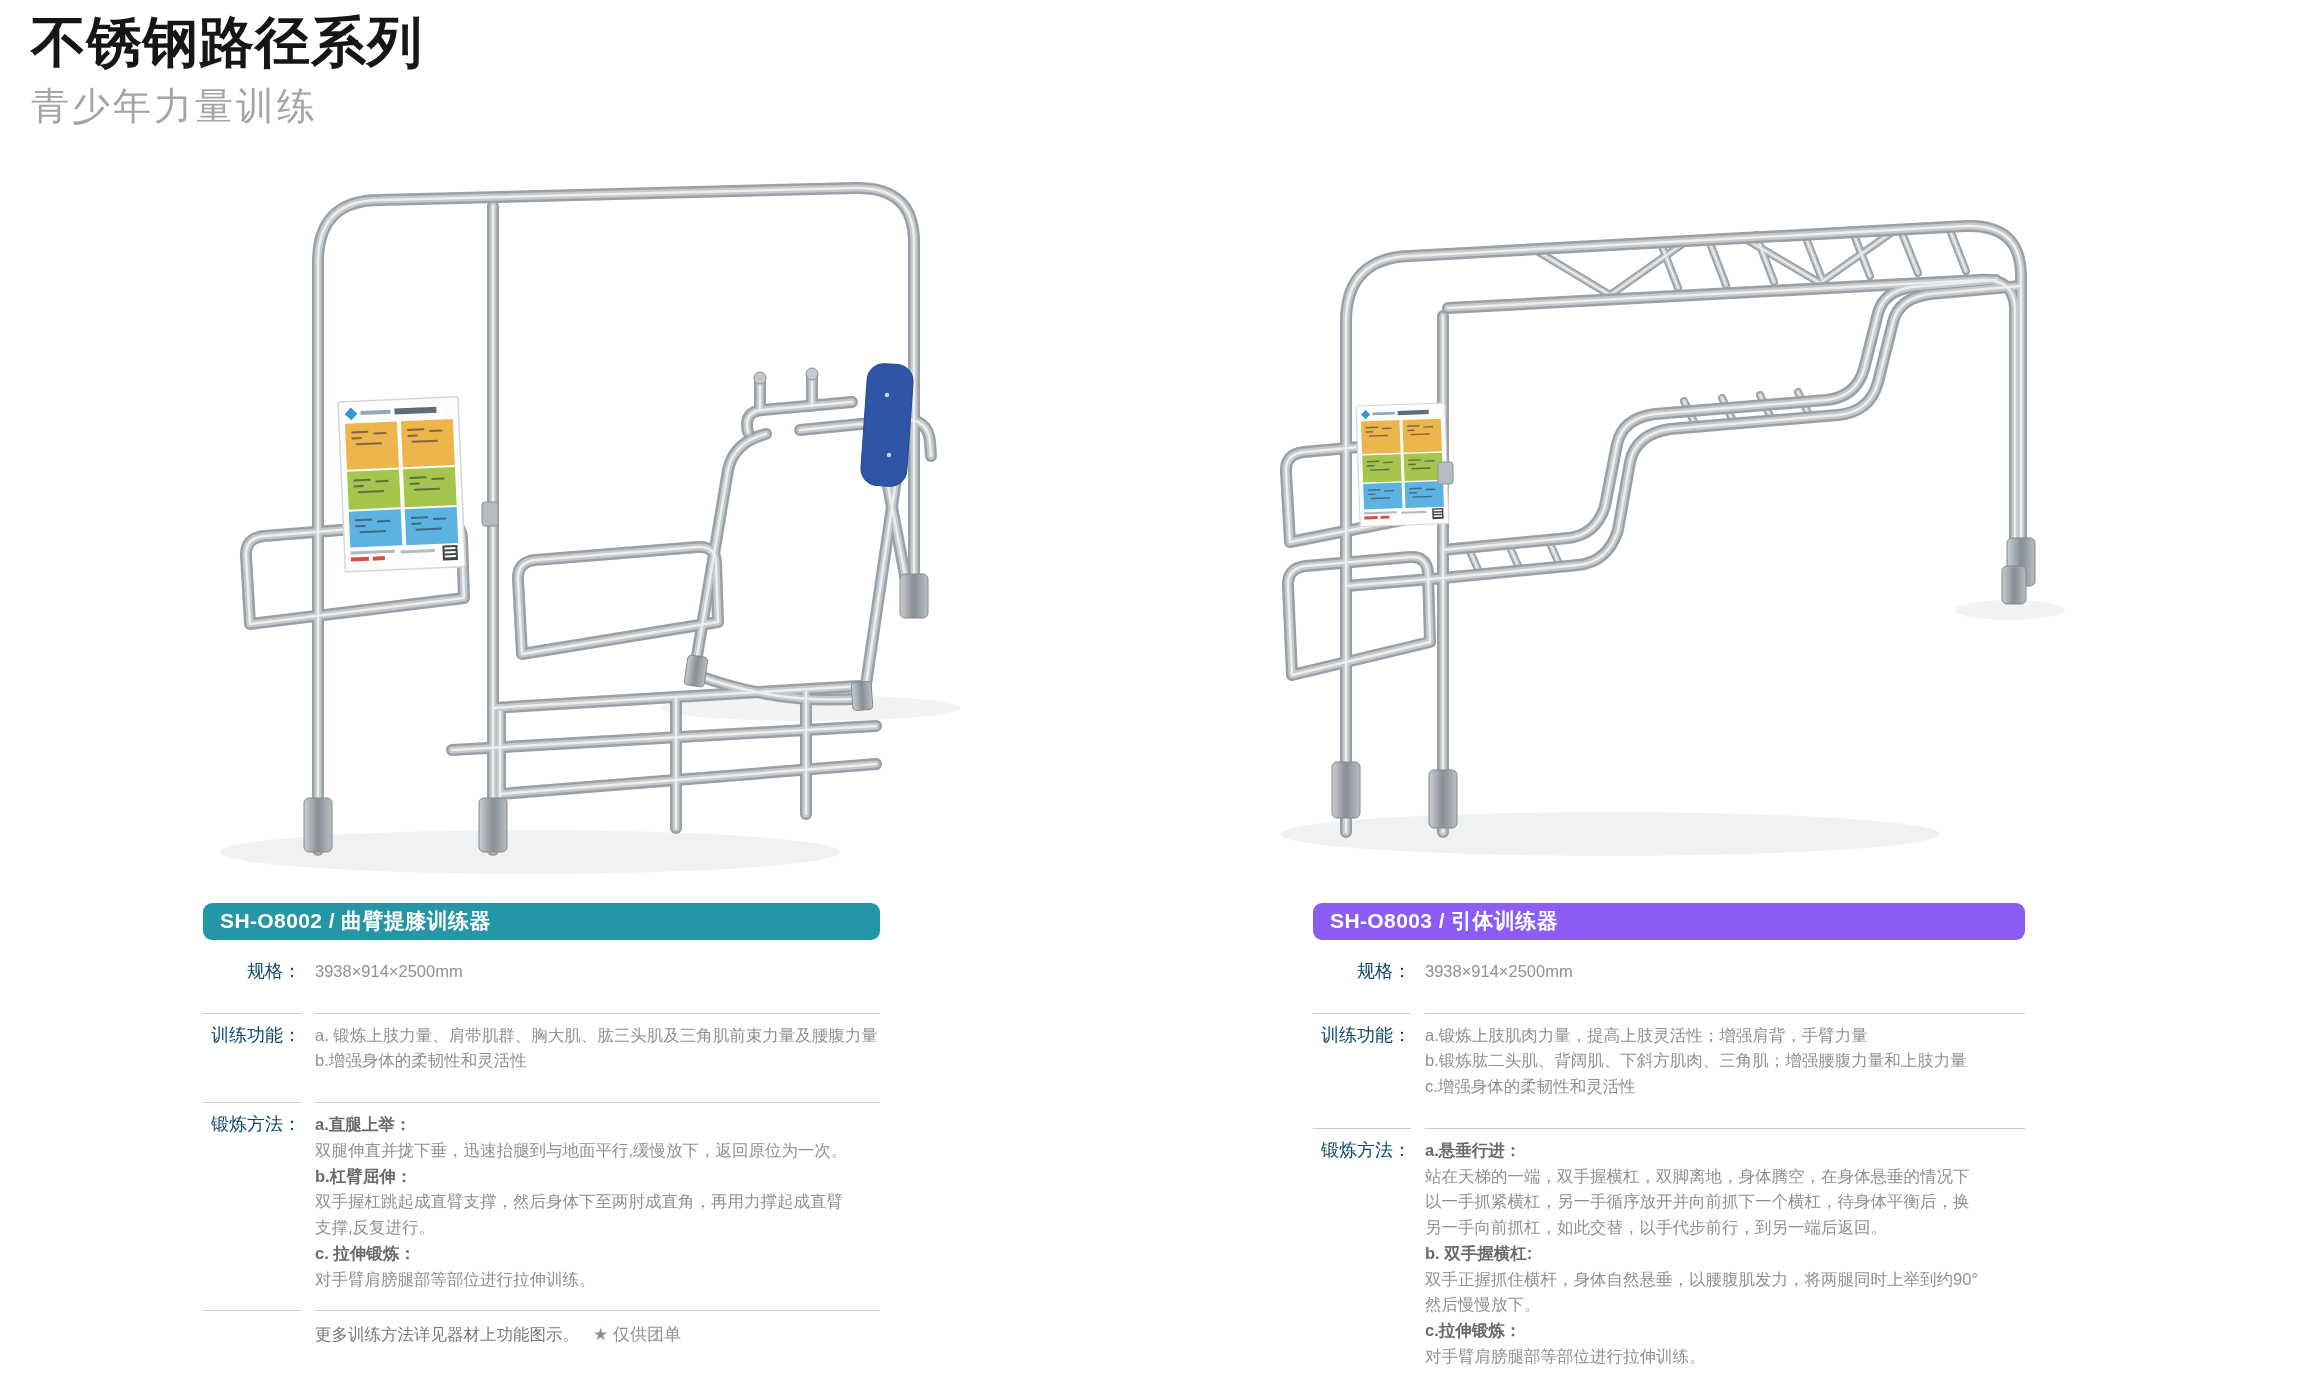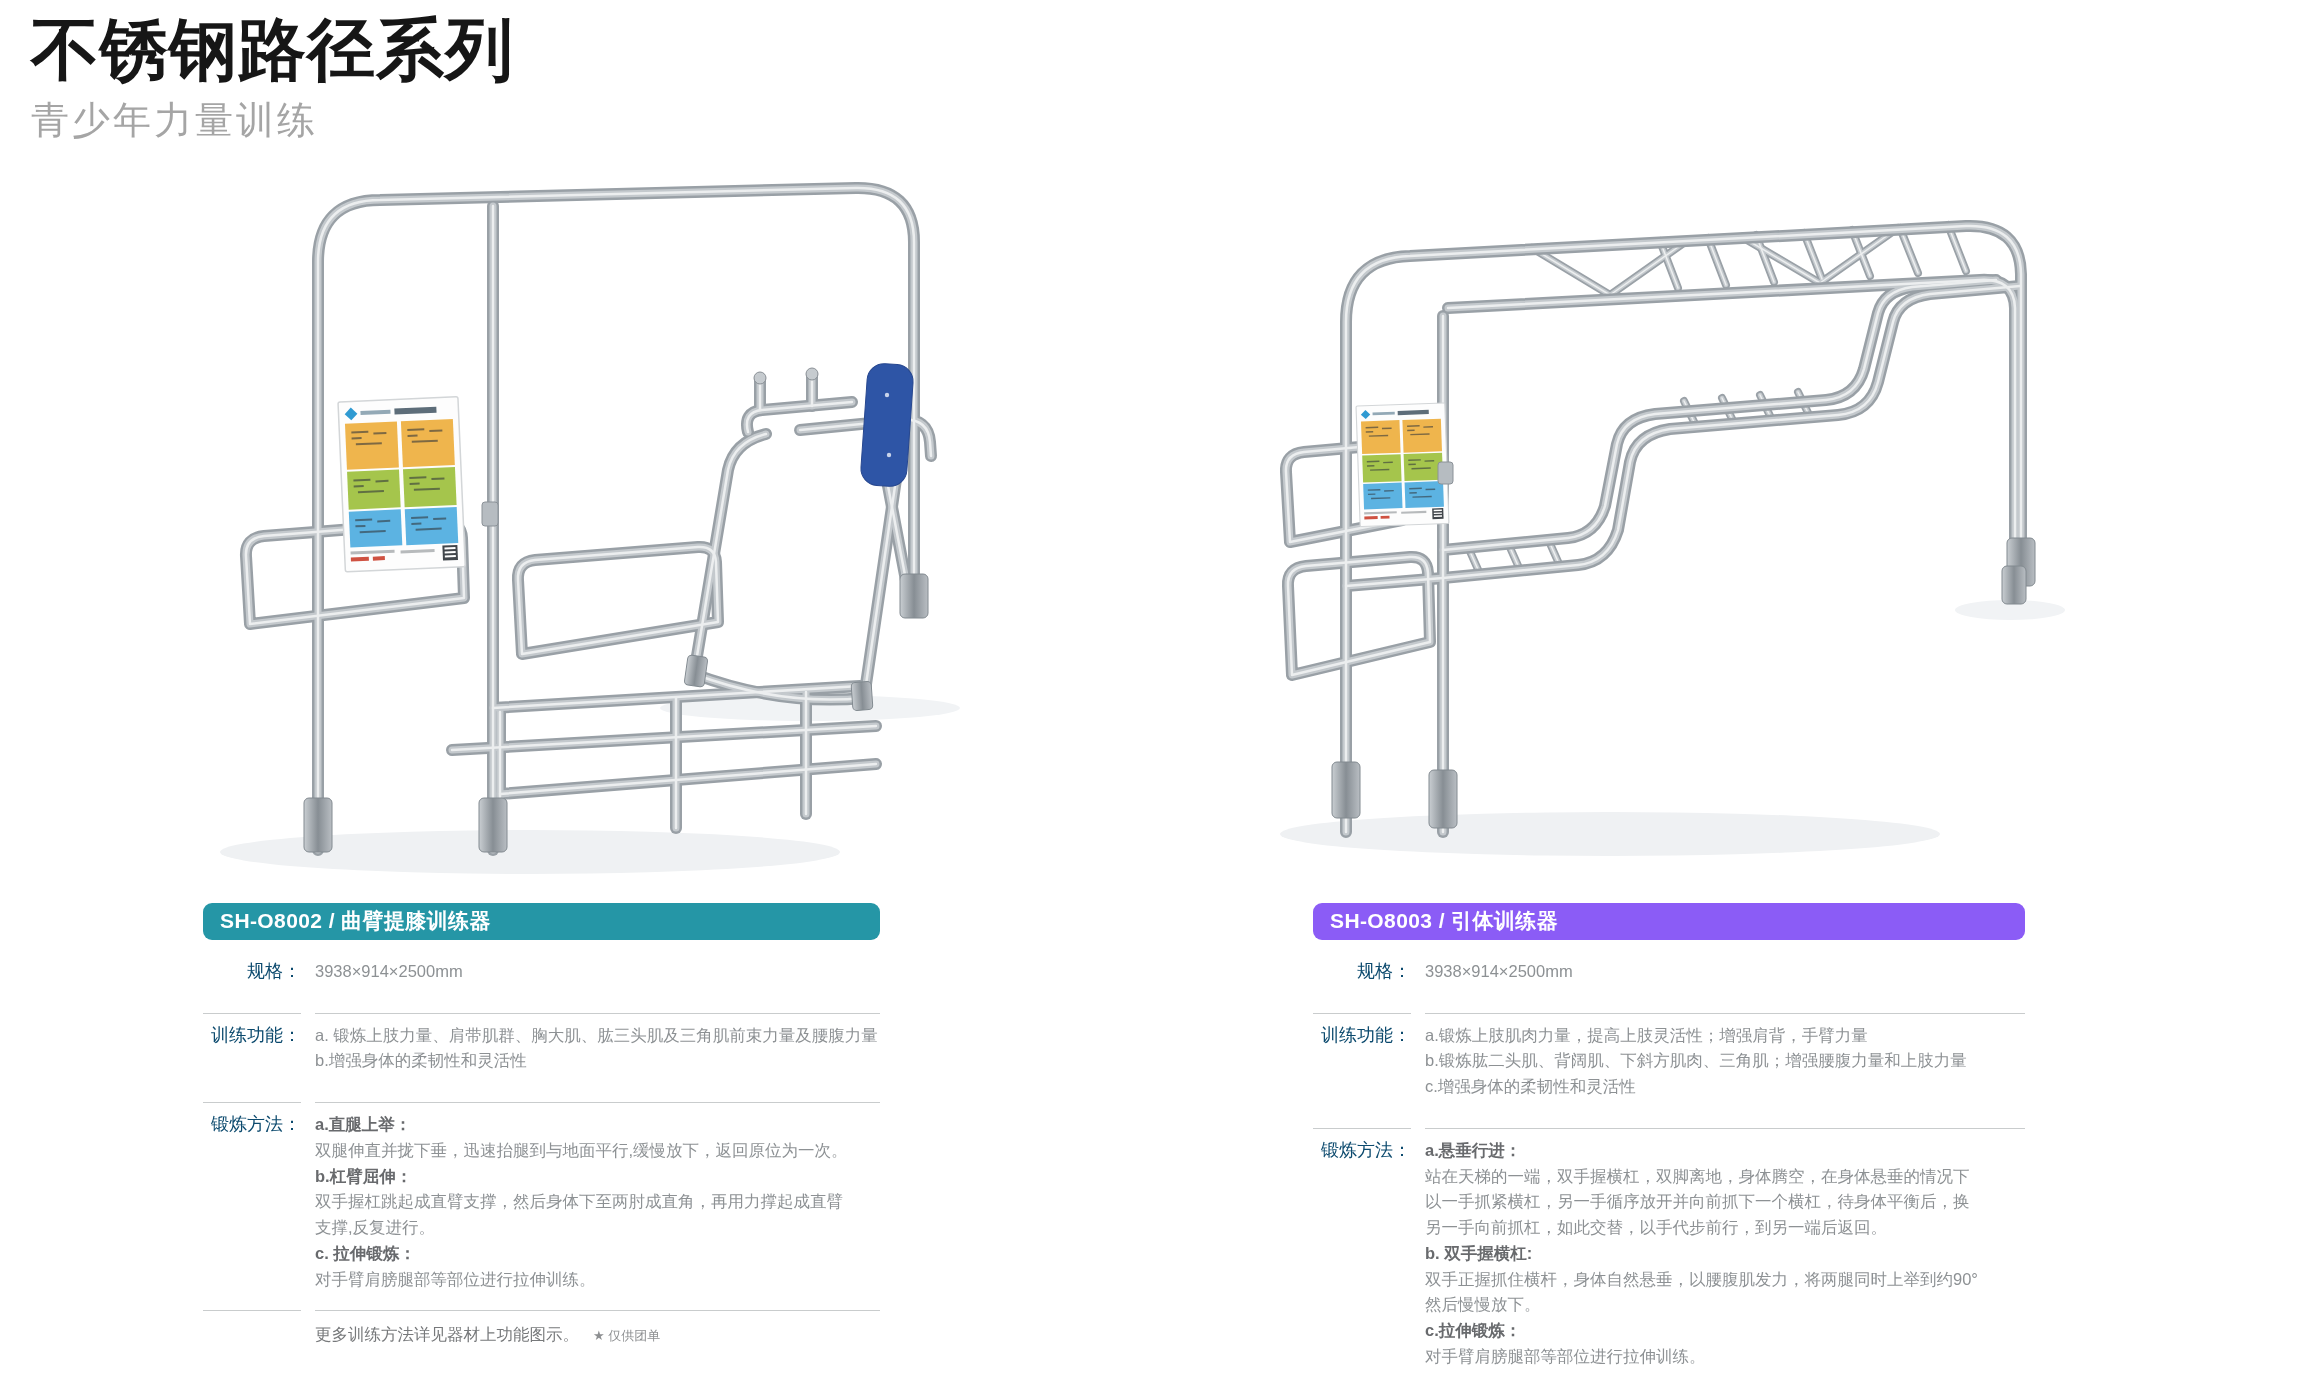--- a/index.html
+++ b/index.html
@@ -1,21 +1,21 @@
 <!DOCTYPE html>
 <html><head>
 <meta charset="utf-8">
 <style>
   html,body{margin:0;padding:0;}
   body{
     width:2311px;height:1381px;background:#ffffff;position:relative;overflow:hidden;
     font-family:"Liberation Sans","DejaVu Sans",sans-serif;
   }
   .page-header{position:absolute;left:31px;top:12px;}
-  .page-title{font-size:68px;font-weight:700;color:#161616;letter-spacing:1px;line-height:1.1;}
+  .page-title{font-size:55px;font-weight:700;color:#161616;letter-spacing:1px;line-height:1.1;}
   .page-subtitle{font-size:38px;color:#a5a5a5;margin-top:8px;letter-spacing:3px;}
 
   .card{position:absolute;top:142px;}
   .card.c1{left:203px;width:677px;}
   .card.c2{left:1313px;width:712px;}
   .figure{height:752px;position:relative;}
   .figure svg{position:absolute;}
   .c1 .figure svg{left:-3px;top:8px;}
   .c2 .figure svg{left:-33px;top:-32px;}
 
@@ -24,21 +24,21 @@
   .rows{margin-top:10px;}
   .row{display:grid;grid-template-columns:98px 1fr;column-gap:14px;}
   .row > div{border-bottom:1px solid #c9cccd;}
   .row.last > div{border-bottom:none;}
   .row-label{text-align:right;color:#0c4a6e;font-size:18px;padding-top:9px;white-space:nowrap;}
   .row-content{color:#8d9194;font-size:16.5px;line-height:1.56;padding:9px 0 28px;}
   .row.methods .row-content{padding-bottom:18px;}
   .line{min-height:1.2em;}
   .line.bold{color:#686a6d;font-weight:700;}
   .footer-note{color:#77797b;font-size:16.5px;}
-  .footer-star{color:#8d8f91;font-size:13px;margin-left:14px;}
+  .footer-star{color:#8d8f91;font-size:17px;margin-left:14px;}
   .row.last .row-content{padding-top:11px;}
 
   
   .t1,.t2,.t3,.r1,.r2,.r3{fill:none;stroke-linecap:round;stroke-linejoin:round;}
   .t1{stroke:#99a0a6;stroke-width:12;}
   .t2{stroke:#c4c9cd;stroke-width:7;}
   .t3{stroke:#eceeef;stroke-width:2.5;}
   .r1{stroke:#9aa1a7;stroke-width:8;}
   .r2{stroke:#c6cbcf;stroke-width:4.5;}
   .r3{stroke:#edeff0;stroke-width:1.5;}

